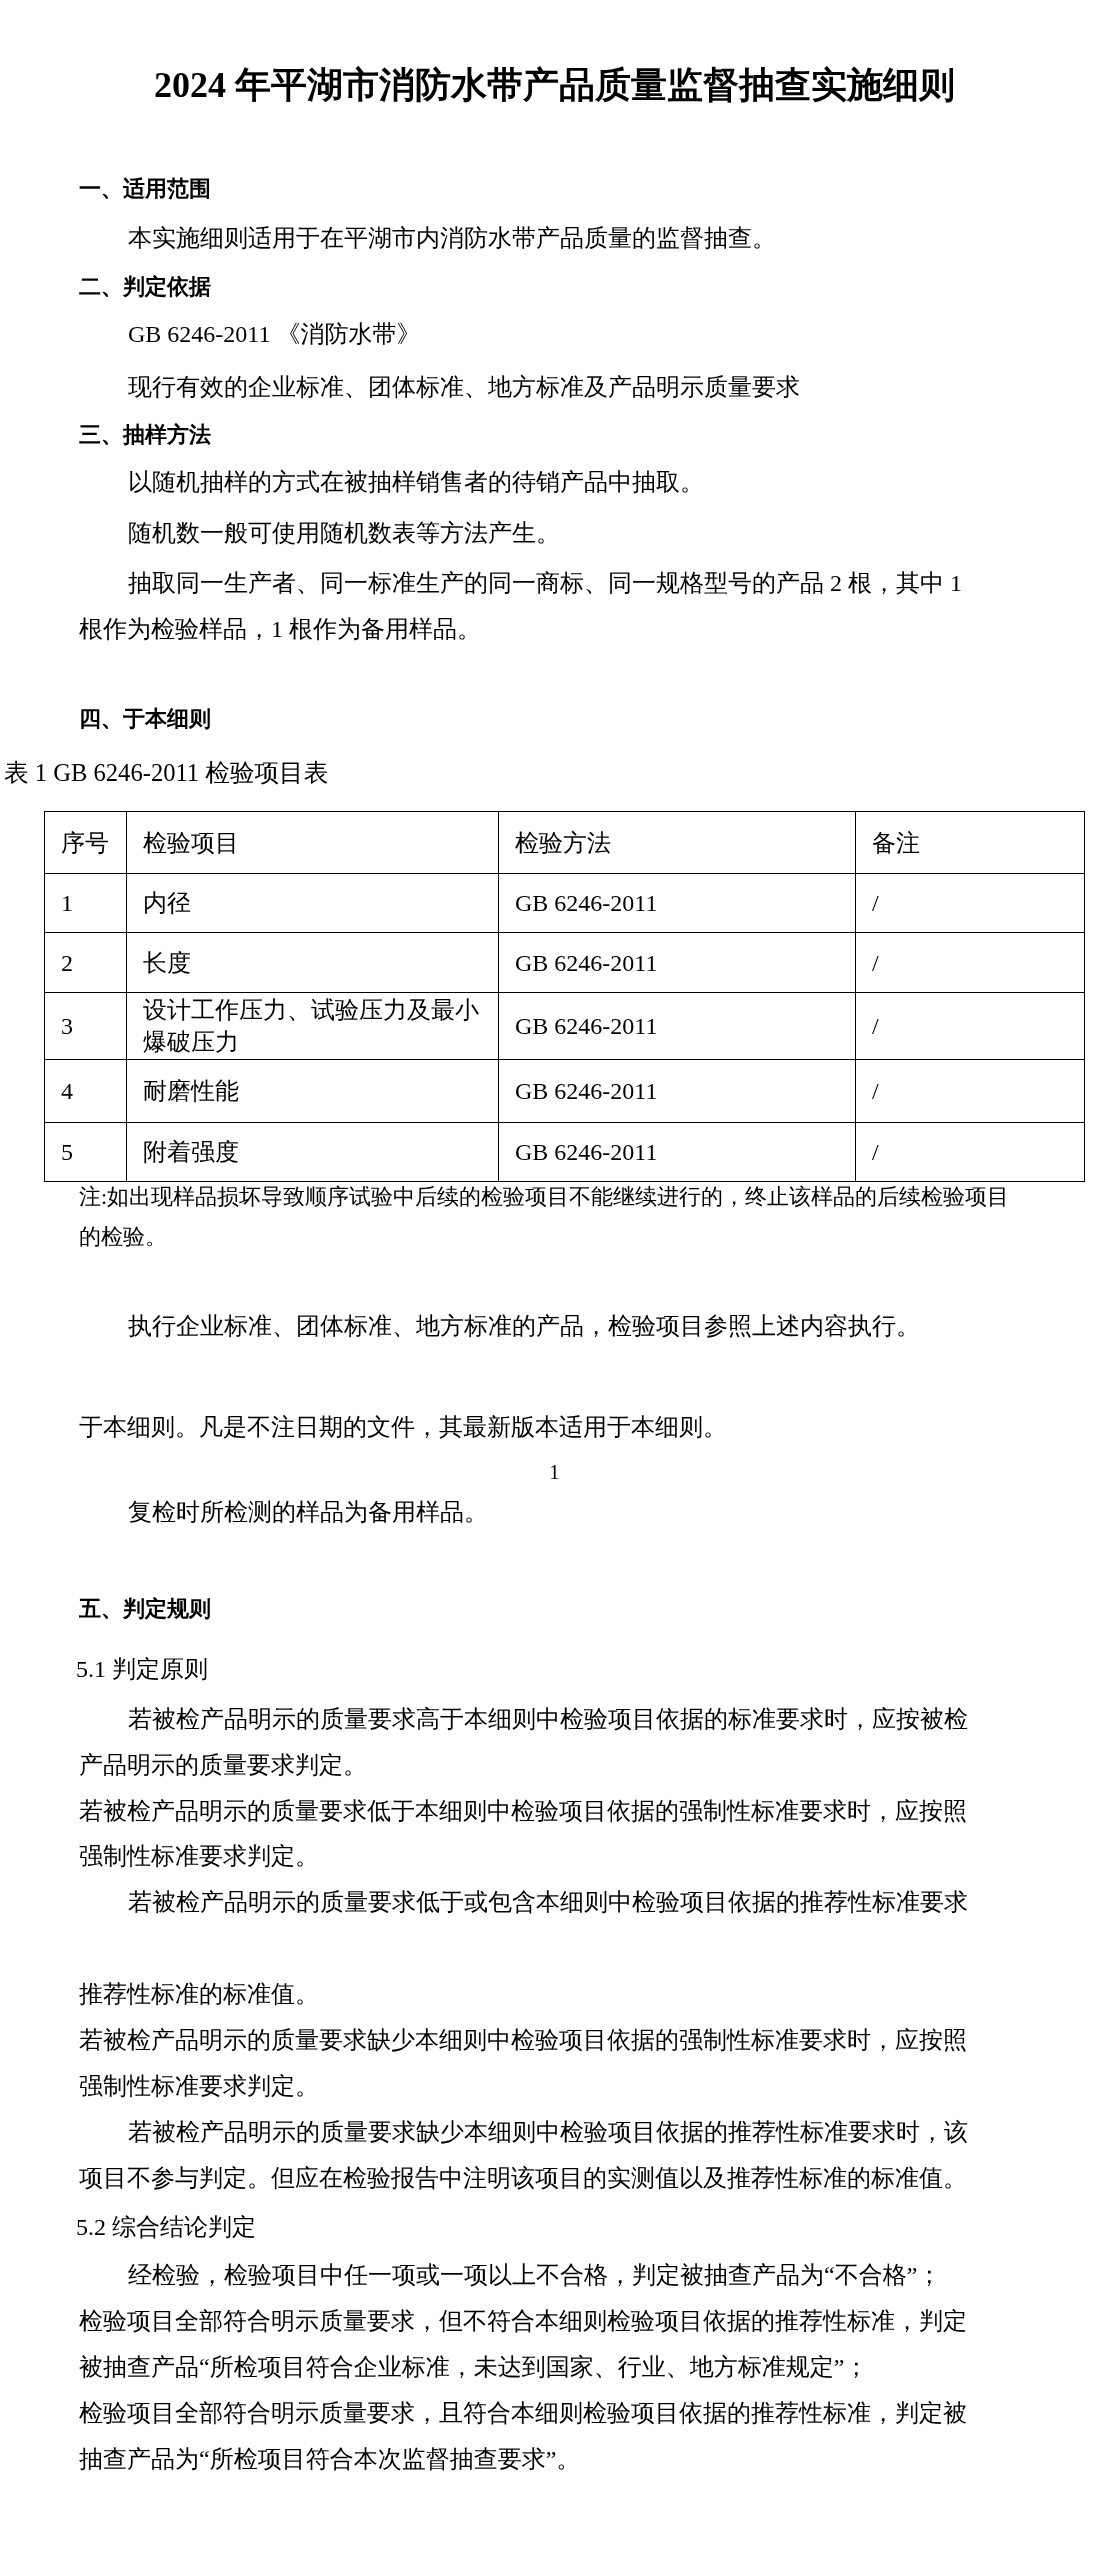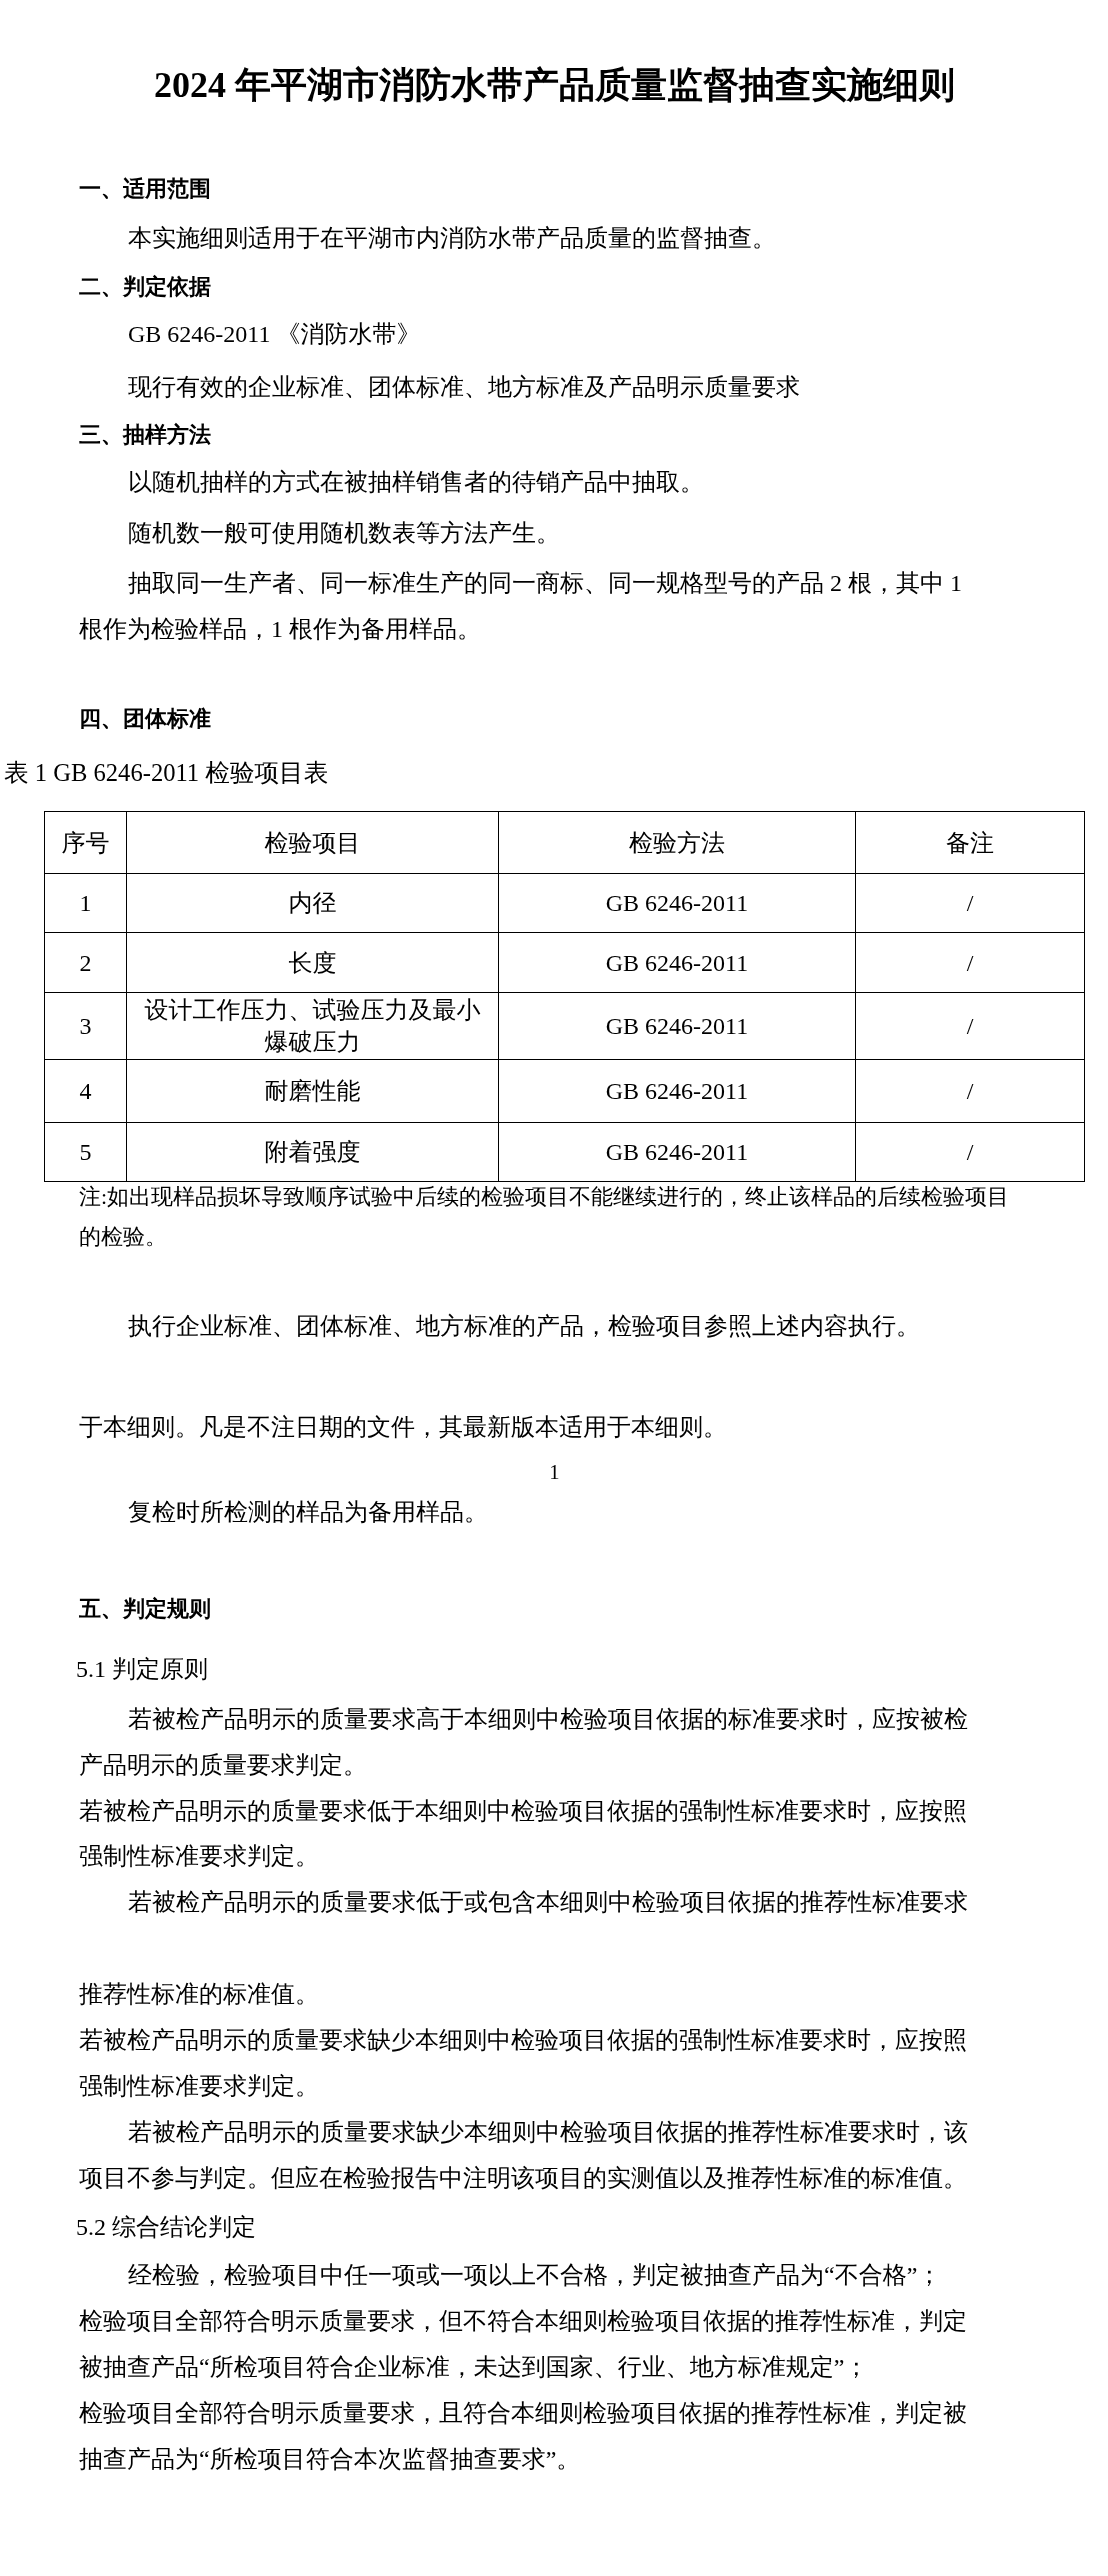--- a/index.html
+++ b/index.html
@@ -42,21 +42,21 @@
   .pageno {
     position:absolute; left:0; width:100%;
     text-align:center; font-size:20.6px; line-height:24px;
   }
   table.items {
     position:absolute; left:44px; top:811px;
     width:1040px; border-collapse:collapse; table-layout:fixed;
   }
   table.items th, table.items td {
     border:1.6px solid #000000;
-    text-align:center; vertical-align:middle;
+    text-align:left; vertical-align:middle;
     font-size:24px; font-weight:normal;
     line-height:32px; padding:0 16px;
     overflow:hidden;
   }
   tr.h-row  { height:62px; }
   tr.r-0    { height:59px; }
   tr.r-1    { height:60px; }
   tr.r-2    { height:67px; }
   tr.r-3    { height:63px; }
   tr.r-4    { height:59px; }
@@ -74,21 +74,21 @@
   <div class="hd" style="top:271px">二、判定依据</div>
   <div class="ln ind" style="top:319px">GB 6246-2011 《消防水带》</div>
   <div class="ln ind" style="top:372px">现行有效的企业标准、团体标准、地方标准及产品明示质量要求</div>
 
   <div class="hd" style="top:419px">三、抽样方法</div>
   <div class="ln ind" style="top:467px">以随机抽样的方式在被抽样销售者的待销产品中抽取。</div>
   <div class="ln ind" style="top:518px">随机数一般可使用随机数表等方法产生。</div>
   <div class="ln ind" style="top:568px">抽取同一生产者、同一标准生产的同一商标、同一规格型号的产品 2 根，其中 1</div>
   <div class="ln" style="top:614px">根作为检验样品，1 根作为备用样品。</div>
 
-  <div class="hd" style="top:703px">四、团体标准</div>
+  <div class="hd" style="top:703px">四、于本细则</div>
   <div class="caption" style="top:758px">表 1 GB 6246-2011 检验项目表</div>
 
   <table class="items">
     <colgroup>
       <col style="width:82px">
       <col style="width:372px">
       <col style="width:357px">
       <col style="width:229px">
     </colgroup>
     <tbody>

